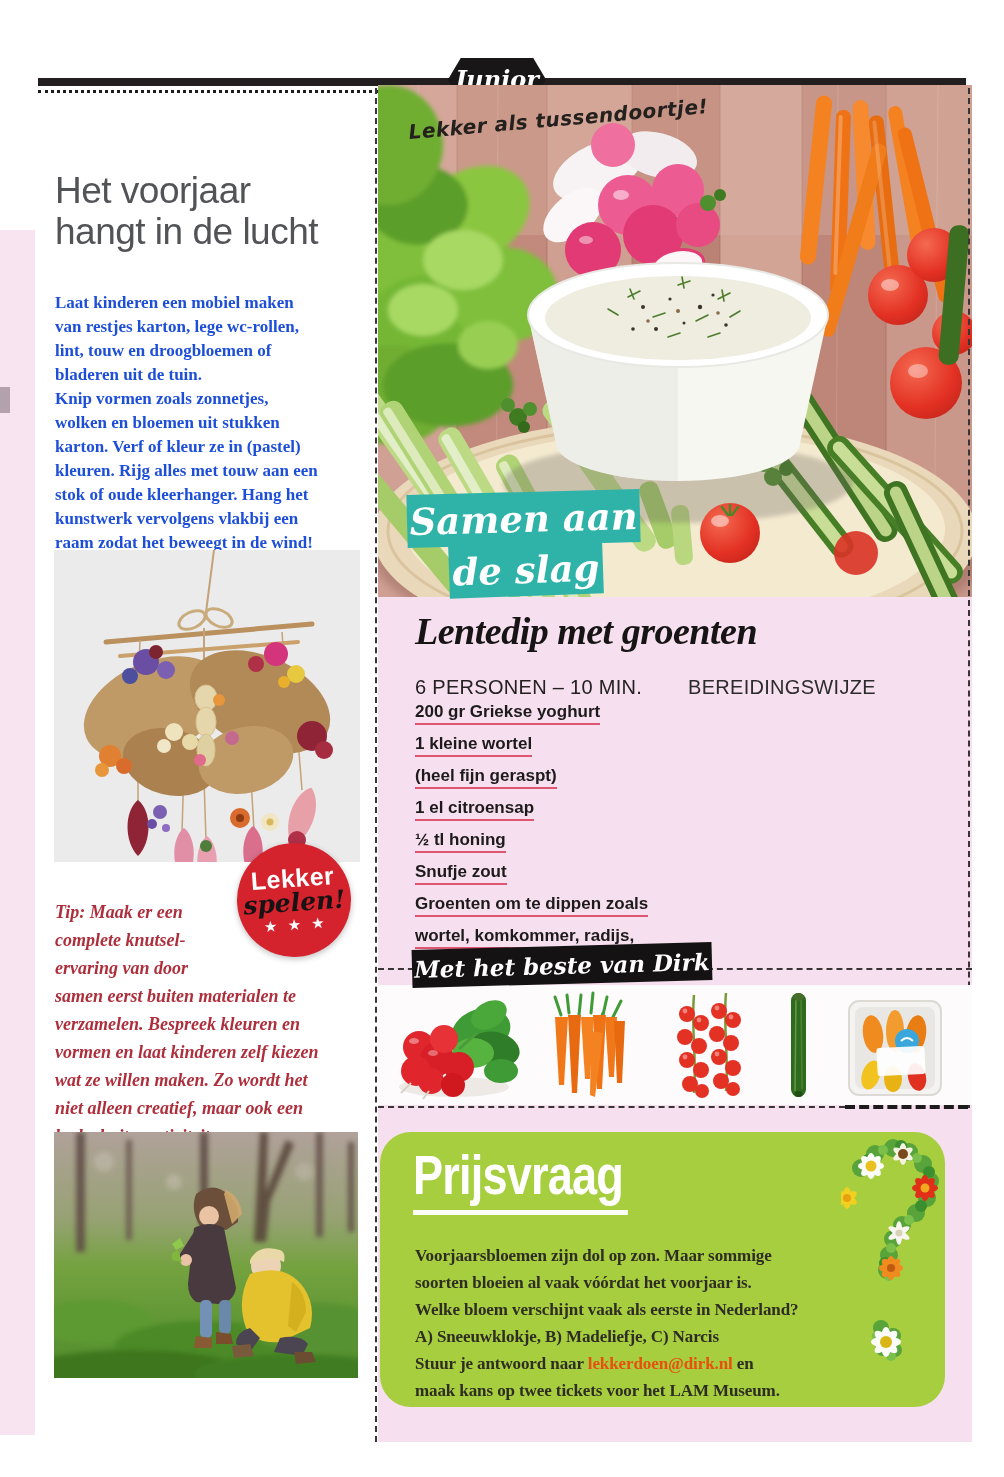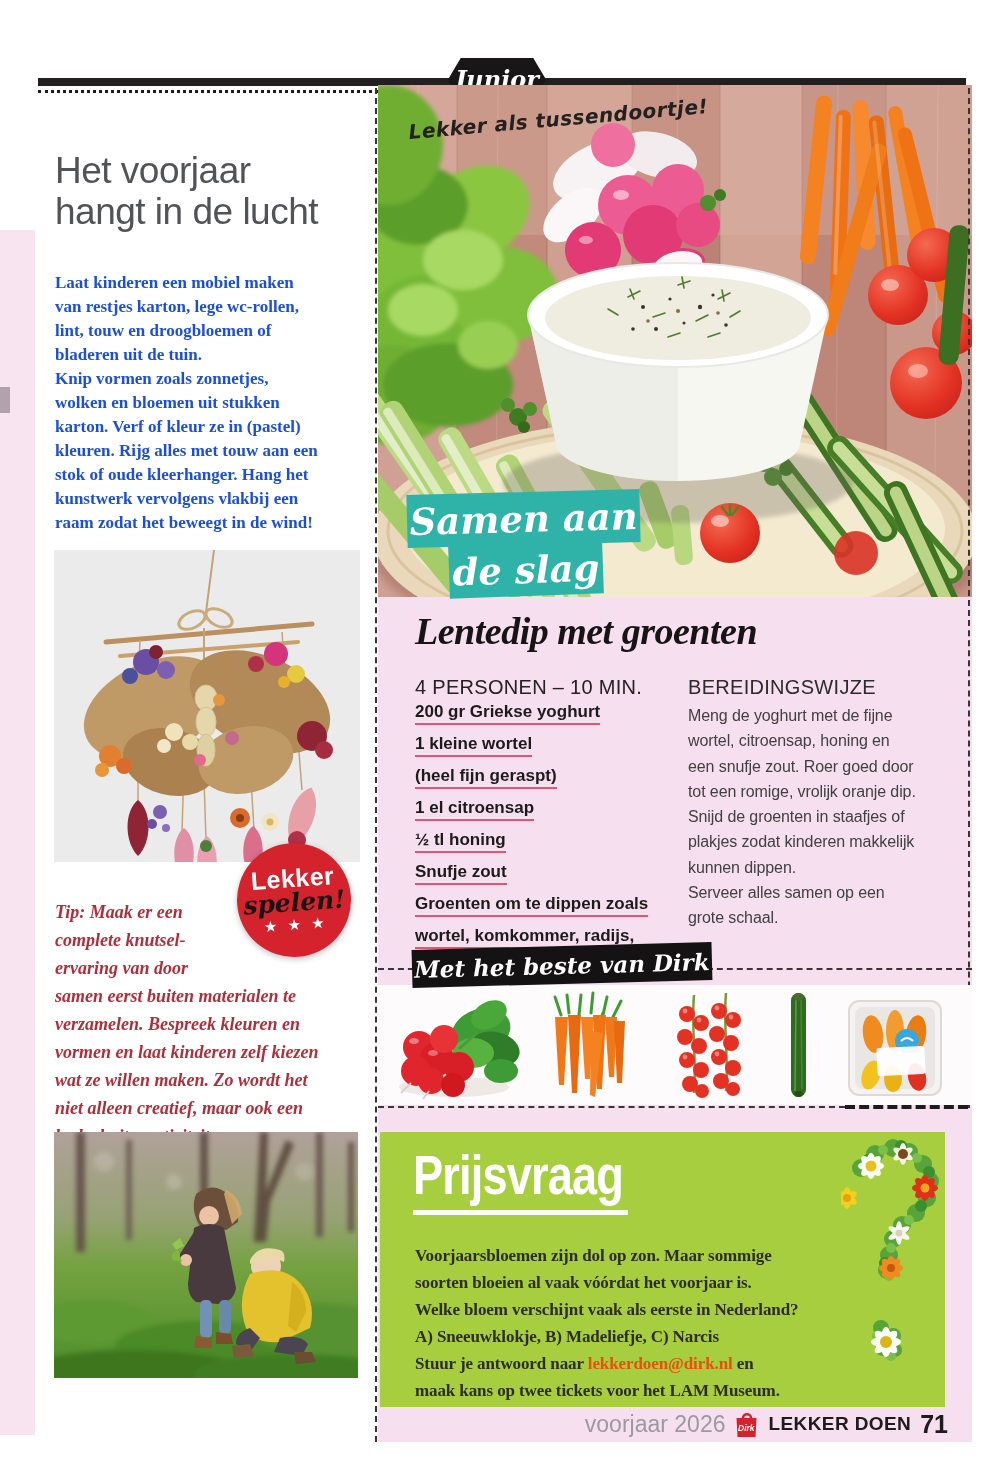--- a/index.html
+++ b/index.html
@@ -1,19 +1,19 @@
 <!DOCTYPE html>
 <html><head>
 <meta charset="utf-8">
 <style>
   html,body{margin:0;padding:0;background:#fff;}
   .page{position:relative;width:1004px;height:1477px;background:#fff;overflow:hidden;
         font-family:"Liberation Sans",sans-serif;}
   .abs{position:absolute;}
-  .pre{white-space:pre;}
+  .pre{white-space:pre;margin-top:20px;}
   .preline{white-space:pre-line;}
 
   
   .left-band{left:0;top:230px;width:35px;height:1205px;background:#f8e3f1;}
   .left-sliver{left:0;top:387px;width:10px;height:26px;background:#b3a2ad;}
 
   
   .top-bar{left:38px;top:78px;width:928px;height:8px;background:#231f20;}
   .top-dotted{left:38px;top:90px;width:928px;height:0;border-top:3px dotted #1d1b1c;}
   .junior-tab{left:448px;top:58px;width:98px;height:43px;background:#191617;
@@ -69,21 +69,21 @@
   .dash-bot2{left:845px;top:1104px;width:123px;border-top:5px dashed #1d1b1c;}
 
   .dirk-banner{left:412px;top:946px;width:300px;height:38px;background:#151213;z-index:4;
       transform:rotate(-1.5deg);display:flex;align-items:center;justify-content:center;}
   .dirk-banner span{color:#fff;font-family:"DejaVu Serif",serif;font-weight:700;font-style:italic;font-size:23px;}
 
   .products{left:378px;top:985px;width:594px;height:120px;background:#fdfbfc;z-index:2;}
   .tile{position:absolute;top:4px;height:112px;}
 
   
-  .prize{left:380px;top:1132px;width:565px;height:275px;background:#a6ce3e;}
+  .prize{left:380px;top:1132px;width:565px;height:275px;background:#a6ce3e;border-radius:31px;}
   .prize-title{position:absolute;left:33px;top:16px;color:#fff;font-weight:700;font-size:55px;
       letter-spacing:-1px;transform:scaleX(.82);transform-origin:left top;
       border-bottom:5px solid rgba(255,255,255,.96);padding:0 6px 7px 0;line-height:55px;}
   .prize-body{position:absolute;left:35px;top:110px;font-family:"Liberation Serif",serif;
       font-weight:700;font-size:17px;line-height:27px;color:#2e2c23;letter-spacing:-0.1px;}
   .prize-email{color:#e8500f;}
   .qm-flowers{position:absolute;right:4px;top:4px;}
 
   
   .footer{left:378px;top:1408px;width:570px;height:32px;display:flex;align-items:center;
@@ -442,42 +442,33 @@
   <div class="abs photo-caption">Lekker als tussendoortje!</div>
   <div class="abs overlay-block ob1">
       <span>Samen aan</span>
     </div>
   <div class="abs overlay-block ob2">
       <span>de slag</span>
     </div>
 
   <div class="abs panel"></div>
   <div class="abs recipe-title">Lentedip met groenten</div>
-  <div class="abs recipe-meta">4 PERSONEN – 10 MIN.</div>
+  <div class="abs recipe-meta">6 PERSONEN – 10 MIN.</div>
   <div class="abs ingredients">
     <div class="ing">200 gr Griekse yoghurt</div>
     <div class="ing">1 kleine wortel</div>
     <div class="ing">(heel fijn geraspt)</div>
     <div class="ing">1 el citroensap</div>
     <div class="ing">½ tl honing</div>
     <div class="ing">Snufje zout</div>
     <div class="ing">Groenten om te dippen zoals</div>
     <div class="ing">wortel, komkommer, radijs,</div>
     <div class="ing">paprika en cherrytomaatjes</div>
   </div>
   <div class="abs method-title">BEREIDINGSWIJZE</div>
-  <div class="abs method pre">Meng de yoghurt met de fijne
-wortel, citroensap, honing en
-een snufje zout. Roer goed door
-tot een romige, vrolijk oranje dip.
-Snijd de groenten in staafjes of
-plakjes zodat kinderen makkelijk
-kunnen dippen.
-Serveer alles samen op een
-grote schaal.</div>
 
   <div class="abs dash-v dv-left"></div>
   <div class="abs dash-v dv-right"></div>
   <div class="abs dash-banner"></div>
 
   <div class="abs dirk-banner">
     <span>Met het beste van Dirk</span>
   </div>
 
   <div class="abs products">
@@ -676,24 +667,14 @@
           <g fill="#f2d020">
         <ellipse rx="4.5" ry="11"></ellipse>
             <ellipse rx="4.5" ry="11" transform="rotate(60)"></ellipse>
             <ellipse rx="4.5" ry="11" transform="rotate(120)"></ellipse>
       </g>
           <circle r="4" fill="#e8a010"></circle>
         </g>
     </svg>
   </div>
 
-  <div class="abs footer">
-    <span class="f-season">voorjaar 2026</span>
-    <svg width="25" height="29" viewBox="0 0 25 29">
-      <path d="M9 8 C9 3 17 3 17 8" fill="none" stroke="#d5232e" stroke-width="2.5"></path>
-      <path d="M2.5 8 L22.5 8 L21.5 27 L3.5 27 Z" fill="#d5232e"></path>
-      <text x="4" y="21" font-size="8.5" font-style="italic" font-weight="bold" fill="#fff" font-family="Liberation Sans, sans-serif">Dirk</text>
-    </svg>
-    <span class="f-mag">LEKKER DOEN</span>
-    <span class="f-num">71</span>
-  </div>
 
 </div>
 
 </body></html>

